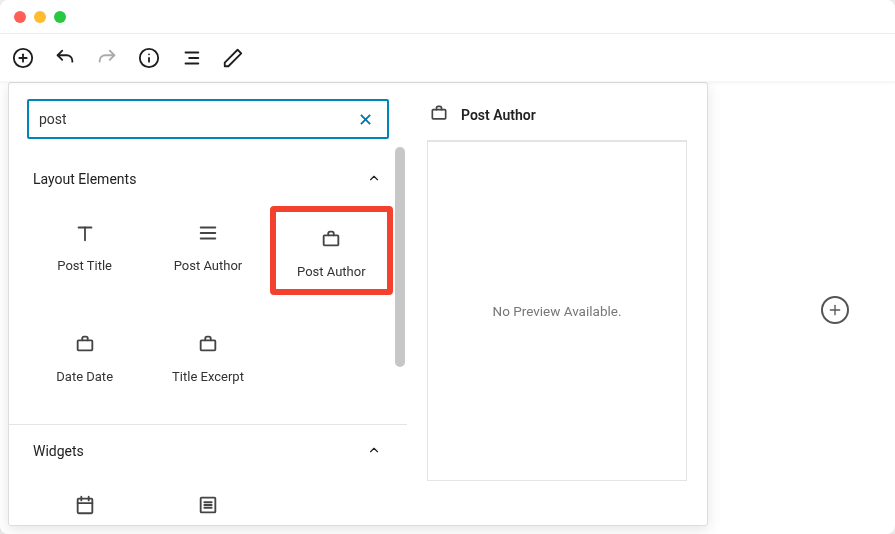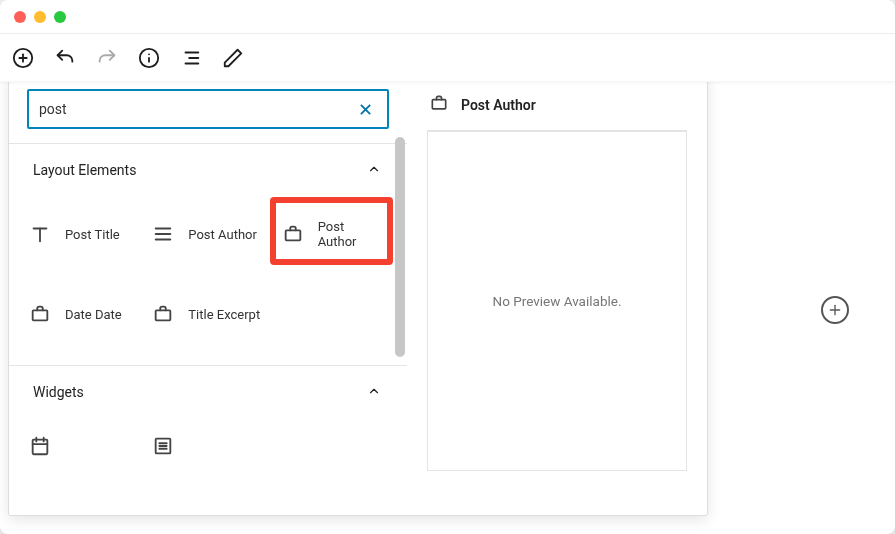--- a/index.html
+++ b/index.html
@@ -23,21 +23,21 @@
     gap: 20px; border-bottom: 1px solid rgba(0,0,0,0.03);
     box-shadow: 0 1px 3px rgba(0,0,0,0.05);
     position: relative; z-index: 2;
     background:#fff;
   }
   .toolbar .ticon { width: 22px; height: 22px; display:flex; align-items:center; justify-content:center; color:#1e1e1e; }
   .toolbar .ticon.disabled { color: #aaa; }
   .toolbar svg { width: 22px; height: 22px; }
 
   .inserter-panel {
-    position: absolute; top: 72px; left: 8px;
+    position: absolute; top: 82px; left: 8px;
     width: 700px; height: 444px;
     background: #fff; border: 1px solid #ddd; border-radius: 3px;
     box-shadow: 0 4px 14px rgba(0,0,0,0.1);
     display: flex;
   }
   .inserter-left {
     width: 398px; display:flex; flex-direction:column; position:relative;
   }
   .inserter-right {
     flex:1; padding: 16px 20px 20px 20px;
@@ -64,21 +64,21 @@
   .cat-header {
     display:flex; align-items:flex-start; justify-content:space-between;
     padding: 18px 26px 18px 24px; font-size:14px; color:#222;
   }
 
   .grid {
     display:grid; grid-template-columns: repeat(3, 1fr);
     padding: 0 14px 0 14px; row-gap: 22px;
   }
   .block-item {
-    display:flex; flex-direction:row; align-items:center; gap:14px;
+    display:flex; flex-direction:column; align-items:center; gap:14px;
     padding: 16px 6px 10px 6px; border-radius:2px;
     font-size:13px; color:#333;
   }
   .block-item .bicon { height: 22px; display:flex; align-items:center; justify-content:center; color:#444; }
   .block-item .bicon svg { width:22px; height:22px; }
   .block-item.highlighted {
     border: 6px solid #f3402f; border-radius: 4px;
   }
 
   .widgets-section { margin-top: 30px; }

